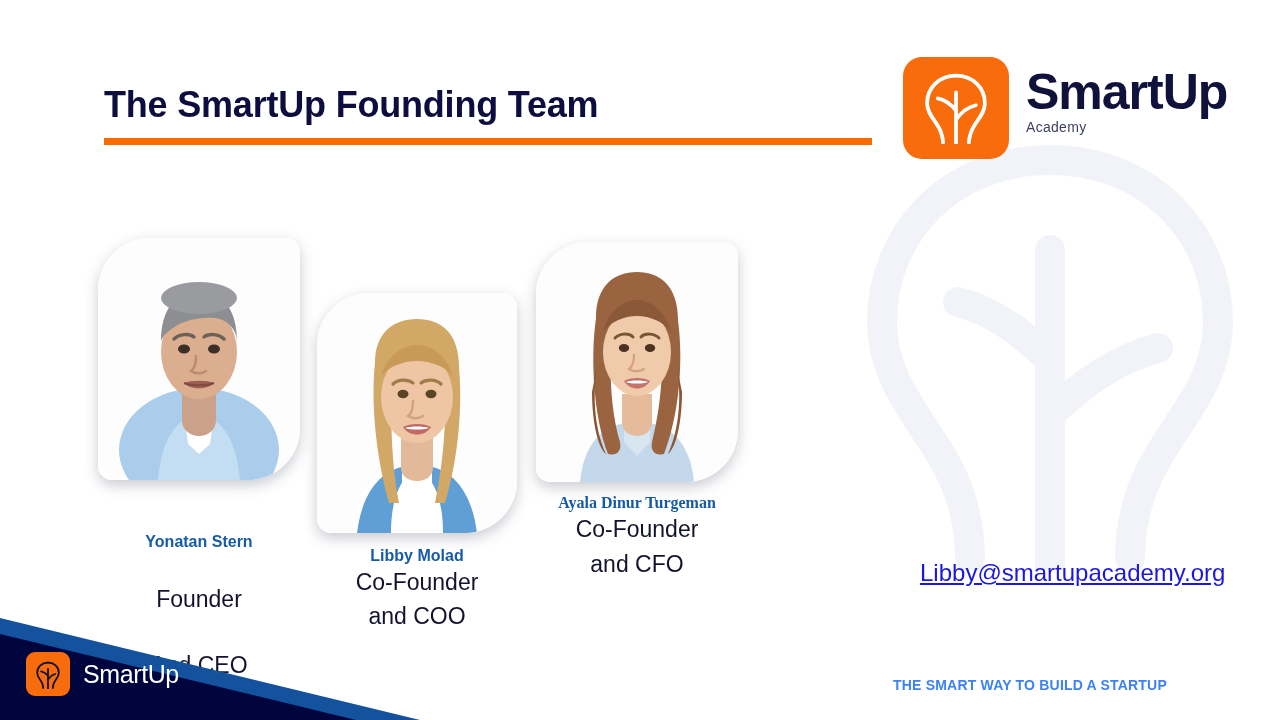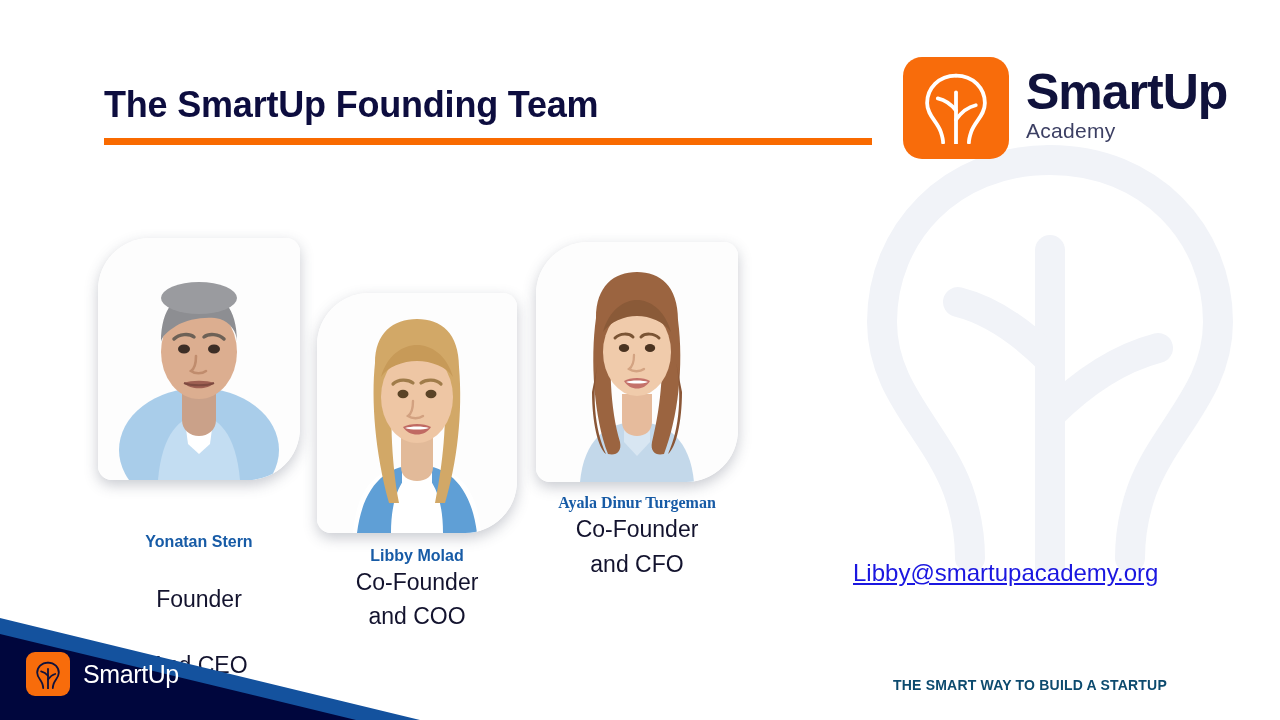--- a/index.html
+++ b/index.html
@@ -53,21 +53,21 @@
   }
   .brand-words { padding-top:12px; }
   .brand-name {
     font-size:50px;
     font-weight:bold;
     color:#10123c;
     line-height:0.95;
     letter-spacing:-1px;
   }
   .brand-sub {
-    font-size:21px;
+    font-size:14px;
     color:#3c3f63;
     letter-spacing:0.3px;
     margin-top:2px;
   }
 
   
   .team { position:absolute; left:98px; top:238px; display:flex; }
   .member { display:flex; flex-direction:column; align-items:center; }
   .m1 { width:202px;gap:31px; }
   .m2 { width:200px; margin-left:17px;justify-content:center; }
@@ -100,39 +100,39 @@
     font-size:23px;
     color:#13132e;
     line-height:1.52;
     text-align:center;
     white-space:nowrap;
   }
 
   
   .emails {
     position:absolute;
-    left:853px; top:558px;
+    left:920px; top:558px;
     display:flex; flex-direction:column;
   }
   .email-link {
     font-size:24px;
     color:#1b17e0;
     text-decoration:underline;
     line-height:1.28;
     white-space:nowrap;
     cursor:pointer;
   }
 
   
   .tagline {
     position:absolute;
     left:893px; top:677px;
     font-size:14px;
     font-weight:bold;
-    color:#0c4a6e;
+    color:#3b82f6;
     letter-spacing:0.2px;
     white-space:nowrap;
   }
 
   
   .banner { position:absolute; left:0; bottom:0; width:420px; height:120px; }
   .banner svg { display:block; }
   .banner-logo {
     position:absolute;
     left:26px; top:52px;

